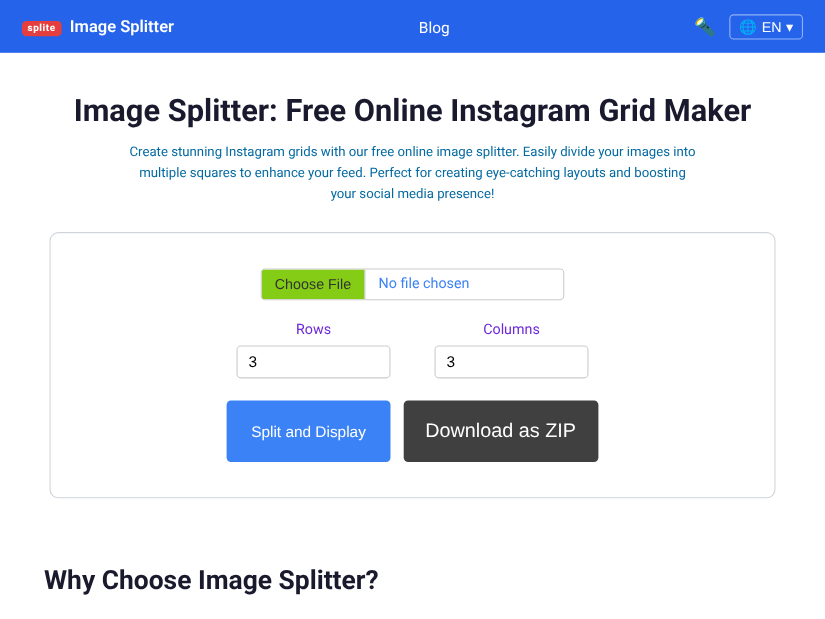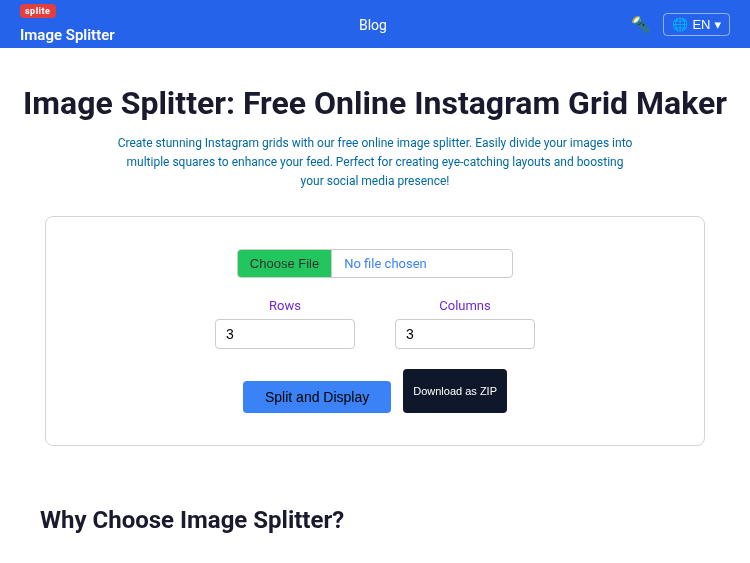--- a/index.html
+++ b/index.html
@@ -7,21 +7,21 @@
 
     
     .navbar {
       background: #2563eb;
       height: 48px;
       display: flex;
       align-items: center;
       justify-content: space-between;
       padding: 0 20px;
     }
-    .nav-left { display: flex; align-items: flex-start; gap: 8px; flex-direction: column; }
+    .nav-left { display: flex; align-items: flex-end; gap: 8px; }
     .nav-logo-badge {
       background: #e53e3e;
       color: #fff;
       font-size: 9px;
       font-weight: 800;
       border-radius: 4px;
       padding: 2px 5px;
       letter-spacing: 0.5px;
     }
     .nav-title { color: #fff; font-size: 15px; font-weight: 600; }
@@ -36,21 +36,21 @@
       font-size: 13px;
       cursor: pointer;
       display: flex;
       align-items: center;
       gap: 4px;
       background: transparent;
     }
 
     
     .hero { text-align: center; padding: 36px 20px 24px; }
-    .hero h1 { font-size: 32px; font-weight: 700; color: #1a1a2e; margin-bottom: 12px; }
+    .hero h1 { font-size: 28px; font-weight: 700; color: #1a1a2e; margin-bottom: 12px; }
     .hero p { font-size: 12px; color: #0369a1; max-width: 520px; margin: 0 auto; line-height: 1.6; }
 
     
     .tool-box {
       border: 1px solid #d1d5db;
       border-radius: 8px;
       max-width: 660px;
       margin: 0 auto 40px;
       padding: 32px 20px;
       background: #fff;
@@ -61,21 +61,21 @@
       margin-bottom: 20px;
     }
     .file-input-wrapper {
       display: flex;
       align-items: center;
       border: 1px solid #ccc;
       border-radius: 4px;
       overflow: hidden;
     }
     .choose-file-btn {
-      background: #22c55e;
+      background: #84cc16;
       border: none;
       border-right: 1px solid #ccc;
       padding: 6px 12px;
       font-size: 13px;
       cursor: pointer;
       color: #333;
     }
     .file-label {
       padding: 6px 12px;
       font-size: 13px;
@@ -94,35 +94,34 @@
       border: 1px solid #ccc;
       border-radius: 4px;
       padding: 6px 10px;
       width: 140px;
       font-size: 14px;
       text-align: left;
     }
     .actions-row { display: flex; justify-content: center; gap: 12px; }
     .btn-split {
       background: #3b82f6;
-      color: #000000;
+      color: #ffffff;
       border: none;
       border-radius: 4px;
-      padding: 8px 22px;
+      padding: 20px 22px;
       font-size: 14px;
       cursor: pointer;
-      margin-top: 12px;
     }
     .btn-download {
-      background: #0f172a;
+      background: #404040;
       color: #fff;
       border: none;
       border-radius: 4px;
-      padding: 8px 10px;
-      font-size: 11px;
+      padding: 8px 20px;
+      font-size: 18px;
       cursor: pointer;
     }
 
     
     .why-section { padding: 20px 40px 30px; }
     .why-section h2 { text-align: left; font-size: 24px; font-weight: 700; color: #1a1a2e; margin-bottom: 28px; }
     .features-grid {
       display: grid;
       grid-template-columns: 1fr 1fr;
       gap: 24px 40px;

